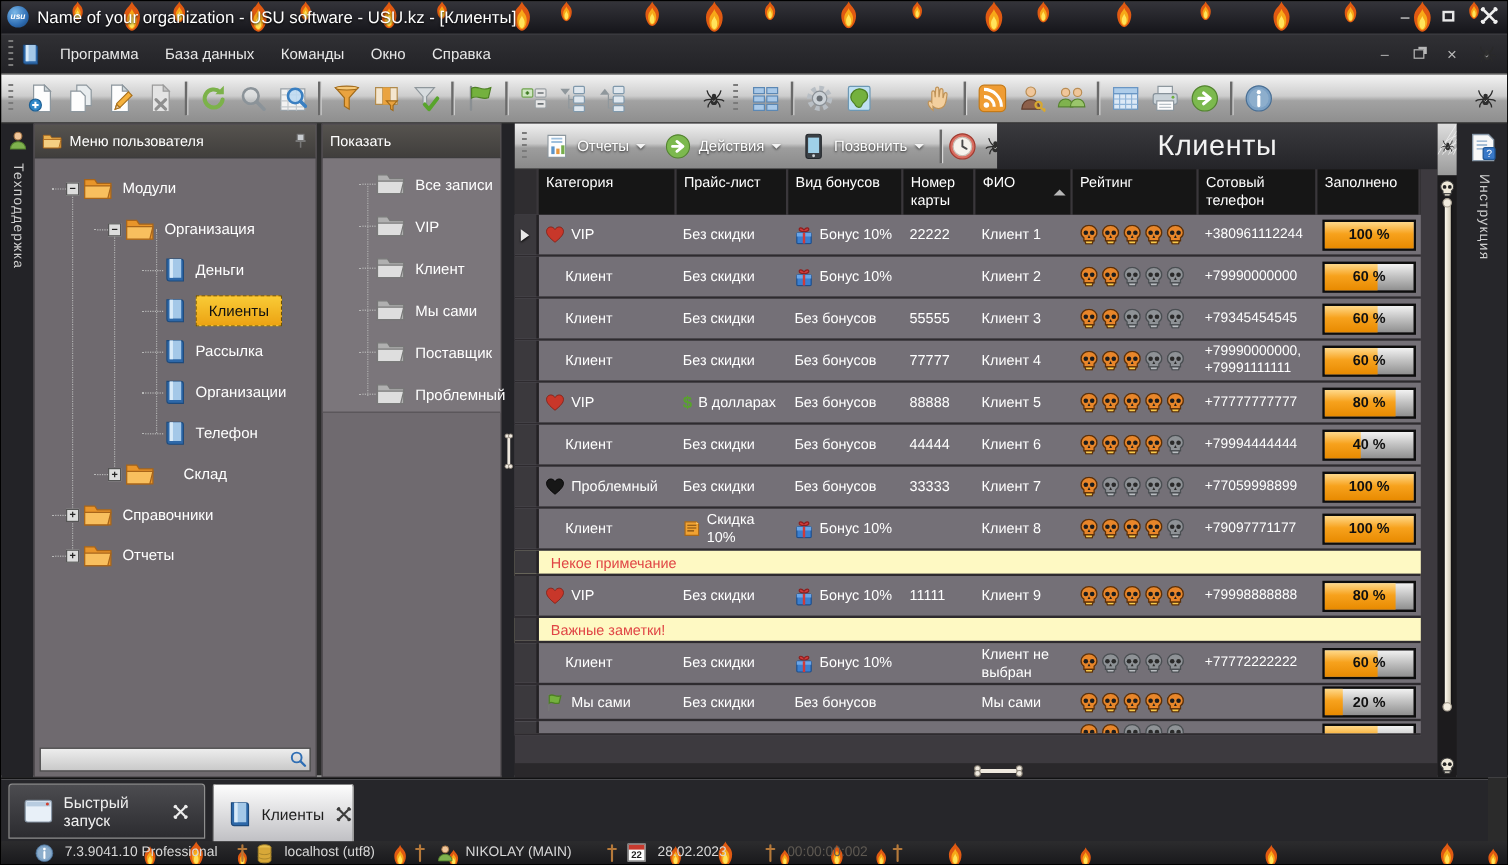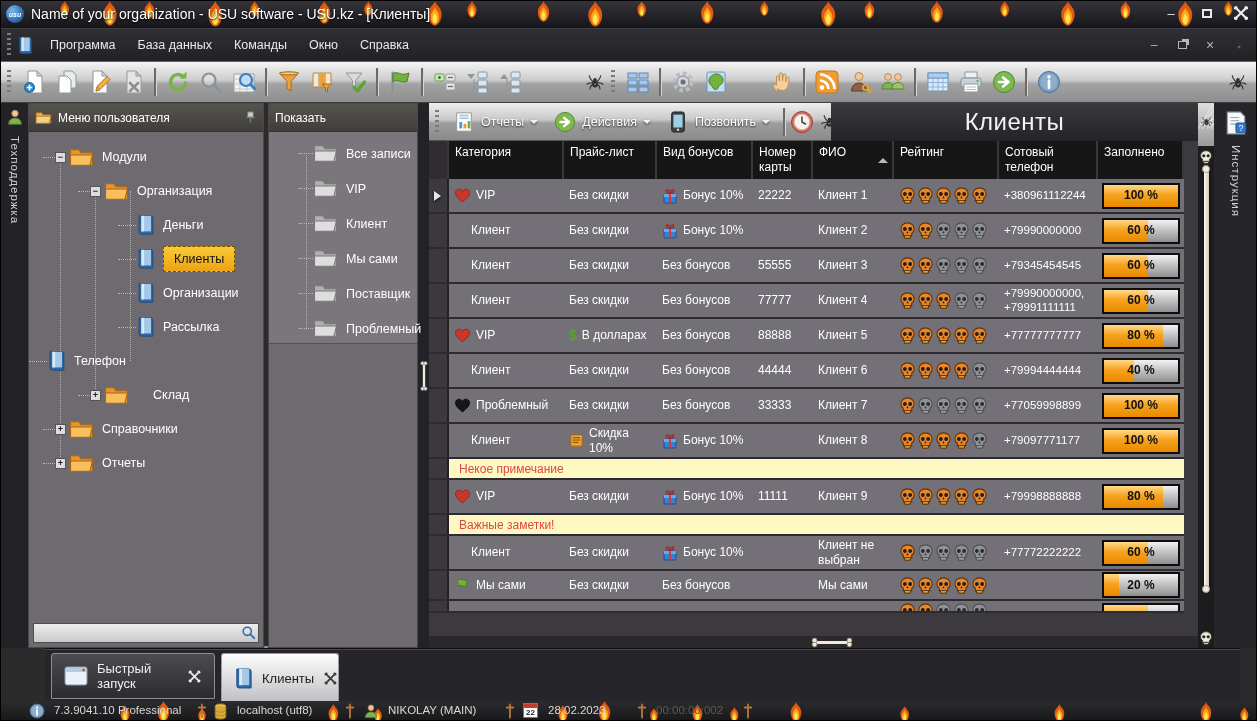--- a/index.html
+++ b/index.html
@@ -99,21 +99,21 @@
   .skulls{display:flex;gap:1px;}
 
   
   .vscroll{position:absolute;left:1197px;top:0;width:16px;height:545px;background:#1c1b1d;}
   .webpatch{position:absolute;left:0;top:0;width:16px;height:43px;background:linear-gradient(#dedede,#9a9a9a);overflow:hidden;}
   .vthumb{position:absolute;left:5.5px;top:66px;width:5px;height:420px;border-radius:3px;
     background:linear-gradient(90deg,#fdf9ee,#cfc8b6);box-shadow:0 0 2px #000;}
   .bulb{position:absolute;width:8px;height:8px;border-radius:50%;background:#f2ecdf;border:1px solid #a8a093;left:4px;}
 
   
-  .tabbar{position:absolute;top:647px;left:0;right:16px;height:53px;background:#26262a;border-top:1px solid #0d0d0d;box-shadow:inset 0 1px 0 #4a4a4e;margin-left:44px;}
+  .tabbar{position:absolute;top:647px;left:0;right:16px;height:53px;background:#26262a;border-top:1px solid #0d0d0d;box-shadow:inset 0 1px 0 #4a4a4e;}
   .tab{position:absolute;top:4px;height:46px;display:flex;align-items:center;gap:9px;padding:0 12px;border-radius:3px 3px 0 0;font-size:13px;}
   .tab1{left:6px;width:164px;background:linear-gradient(#4c4c50,#2c2c30);border:1px solid #8e8e8e;color:#f0f0f0;}
   .tab2{left:176px;width:118px;background:linear-gradient(#fdfdfd,#bfbfc3);border:1px solid #9a9a9a;border-bottom:none;color:#1d1d1d;height:49px;}
   .bonex{width:15px;height:15px;}
 
   
   .statusbar{position:absolute;top:700px;left:0;right:0;height:21px;background:linear-gradient(#2c2c2e,#17171a);overflow:hidden;}
   .sitem{position:absolute;top:3px;font-size:11.5px;color:#d8d8d8;z-index:2;white-space:nowrap;}
   .sflame{position:absolute;bottom:0;z-index:1;}
   .cal{position:relative;width:15px;height:15px;background:#fff;border:1px solid #777;display:block;}
@@ -676,34 +676,34 @@
           </div>
           <div class="titem" style="padding-left: 89px;">
             <span class="dots" style="width: 18px;"></span>
             <span class="ic" style="width: 19px; height: 22px;">
               <svg viewBox="0 0 20 24">
                 <path d="M3 2h12.5A2.5 2.5 0 0 1 18 4.5V22H5.5A2.5 2.5 0 0 1 3 19.5z" fill="#2e68a8" stroke="#1d4a7c"></path>
                 <path d="M5.5 2H16v17H5.5z" fill="#a4c8e8"></path>
                 <path d="M5.5 2h3v17h-3z" fill="#d8eaf8"></path>
               </svg>
             </span>
-            <span style="margin-left: 8px;">Организации</span>
+            <span style="margin-left: 8px;">Рассылка</span>
           </div>
           <div class="titem" style="padding-left: 89px;">
             <span class="dots" style="width: 18px;"></span>
             <span class="ic" style="width: 19px; height: 22px;">
               <svg viewBox="0 0 20 24">
                 <path d="M3 2h12.5A2.5 2.5 0 0 1 18 4.5V22H5.5A2.5 2.5 0 0 1 3 19.5z" fill="#2e68a8" stroke="#1d4a7c"></path>
                 <path d="M5.5 2H16v17H5.5z" fill="#a4c8e8"></path>
                 <path d="M5.5 2h3v17h-3z" fill="#d8eaf8"></path>
               </svg>
             </span>
-            <span style="margin-left: 8px;">Рассылка</span>
-          </div>
-          <div class="titem" style="">
+            <span style="margin-left: 8px;">Организации</span>
+          </div>
+          <div class="titem" style="padding-left: 89px;">
             <span class="dots" style="width: 18px;"></span>
             <span class="ic" style="width: 19px; height: 22px;">
               <svg viewBox="0 0 20 24">
                 <path d="M3 2h12.5A2.5 2.5 0 0 1 18 4.5V22H5.5A2.5 2.5 0 0 1 3 19.5z" fill="#2e68a8" stroke="#1d4a7c"></path>
                 <path d="M5.5 2H16v17H5.5z" fill="#a4c8e8"></path>
                 <path d="M5.5 2h3v17h-3z" fill="#d8eaf8"></path>
               </svg>
             </span>
             <span style="margin-left: 8px;">Телефон</span>
           </div>

